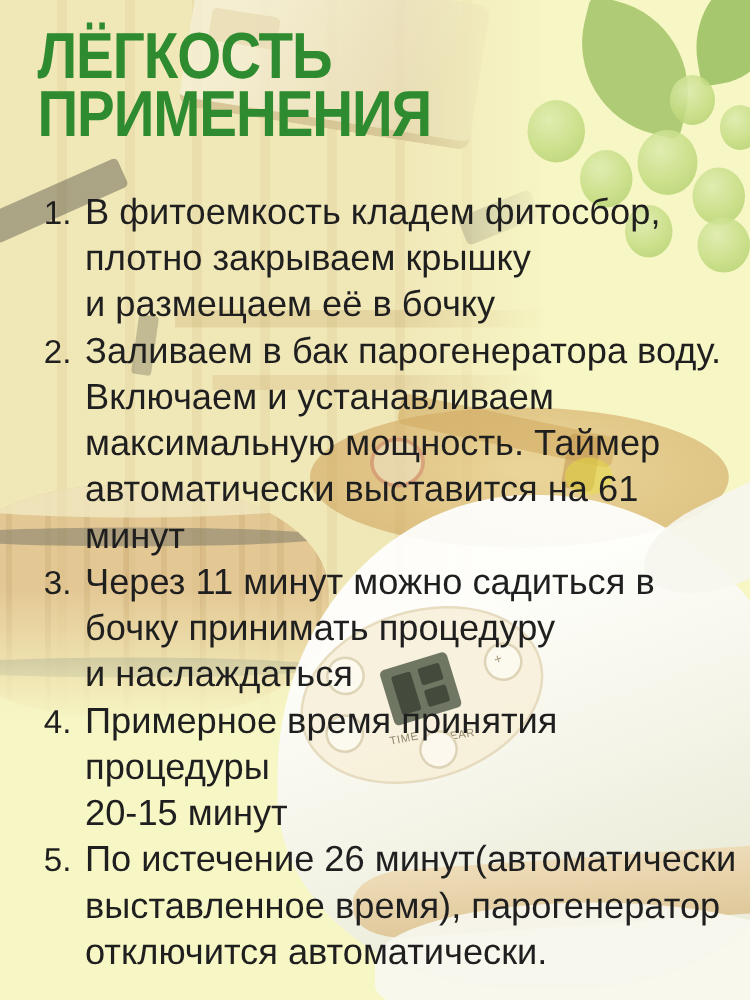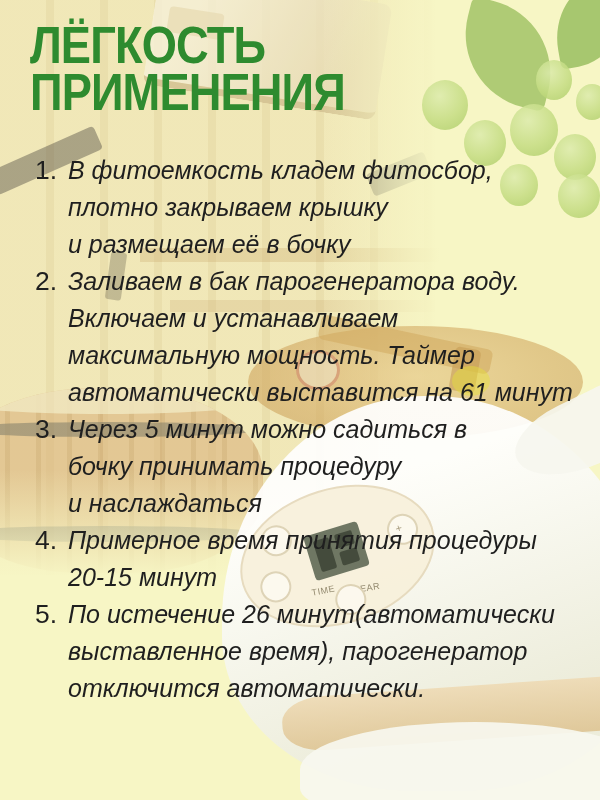--- a/index.html
+++ b/index.html
@@ -117,21 +117,21 @@
   .txt-layer{position:absolute;inset:0;z-index:5;}
   .title{
     position:absolute;left:30px;top:22px;margin:0;
     font-size:52px;font-weight:bold;line-height:47px;letter-spacing:-1px;
     color:#2e8b2f;white-space:pre-line;
     transform:scaleX(.87);transform-origin:left top;
   }
   .steps{position:absolute;left:35px;top:152px;width:556px;}
   .step{display:flex;}
   .step-num{width:33px;flex:0 0 33px;font-size:26.5px;line-height:37px;}
-  .step-text{flex:1;font-size:25px;line-height:37px;white-space:pre-line;font-style:italic;}
+  .step-text{flex:1;font-size:29px;line-height:37px;white-space:pre-line;}
   .footer{
     position:absolute;left:0;top:736px;width:600px;text-align:center;
     font-size:26.5px;font-weight:bold;color:#111;
   }
 </style>
 </head>
 <body>
 
 <div class="bg">
   <div class="wood-wall"></div>
@@ -205,21 +205,21 @@
     </div>
     <div class="step">
       <span class="step-num">2.</span>
       <span class="step-text">Заливаем в бак парогенератора воду.
 Включаем и устанавливаем
 максимальную мощность. Таймер
 автоматически выставится на 61 минут</span>
     </div>
     <div class="step">
       <span class="step-num">3.</span>
-      <span class="step-text">Через 5 минут можно садиться в
+      <span class="step-text">Через 11 минут можно садиться в
 бочку принимать процедуру
 и наслаждаться</span>
     </div>
     <div class="step">
       <span class="step-num">4.</span>
       <span class="step-text">Примерное время принятия процедуры
 20-15 минут</span>
     </div>
     <div class="step">
       <span class="step-num">5.</span>

